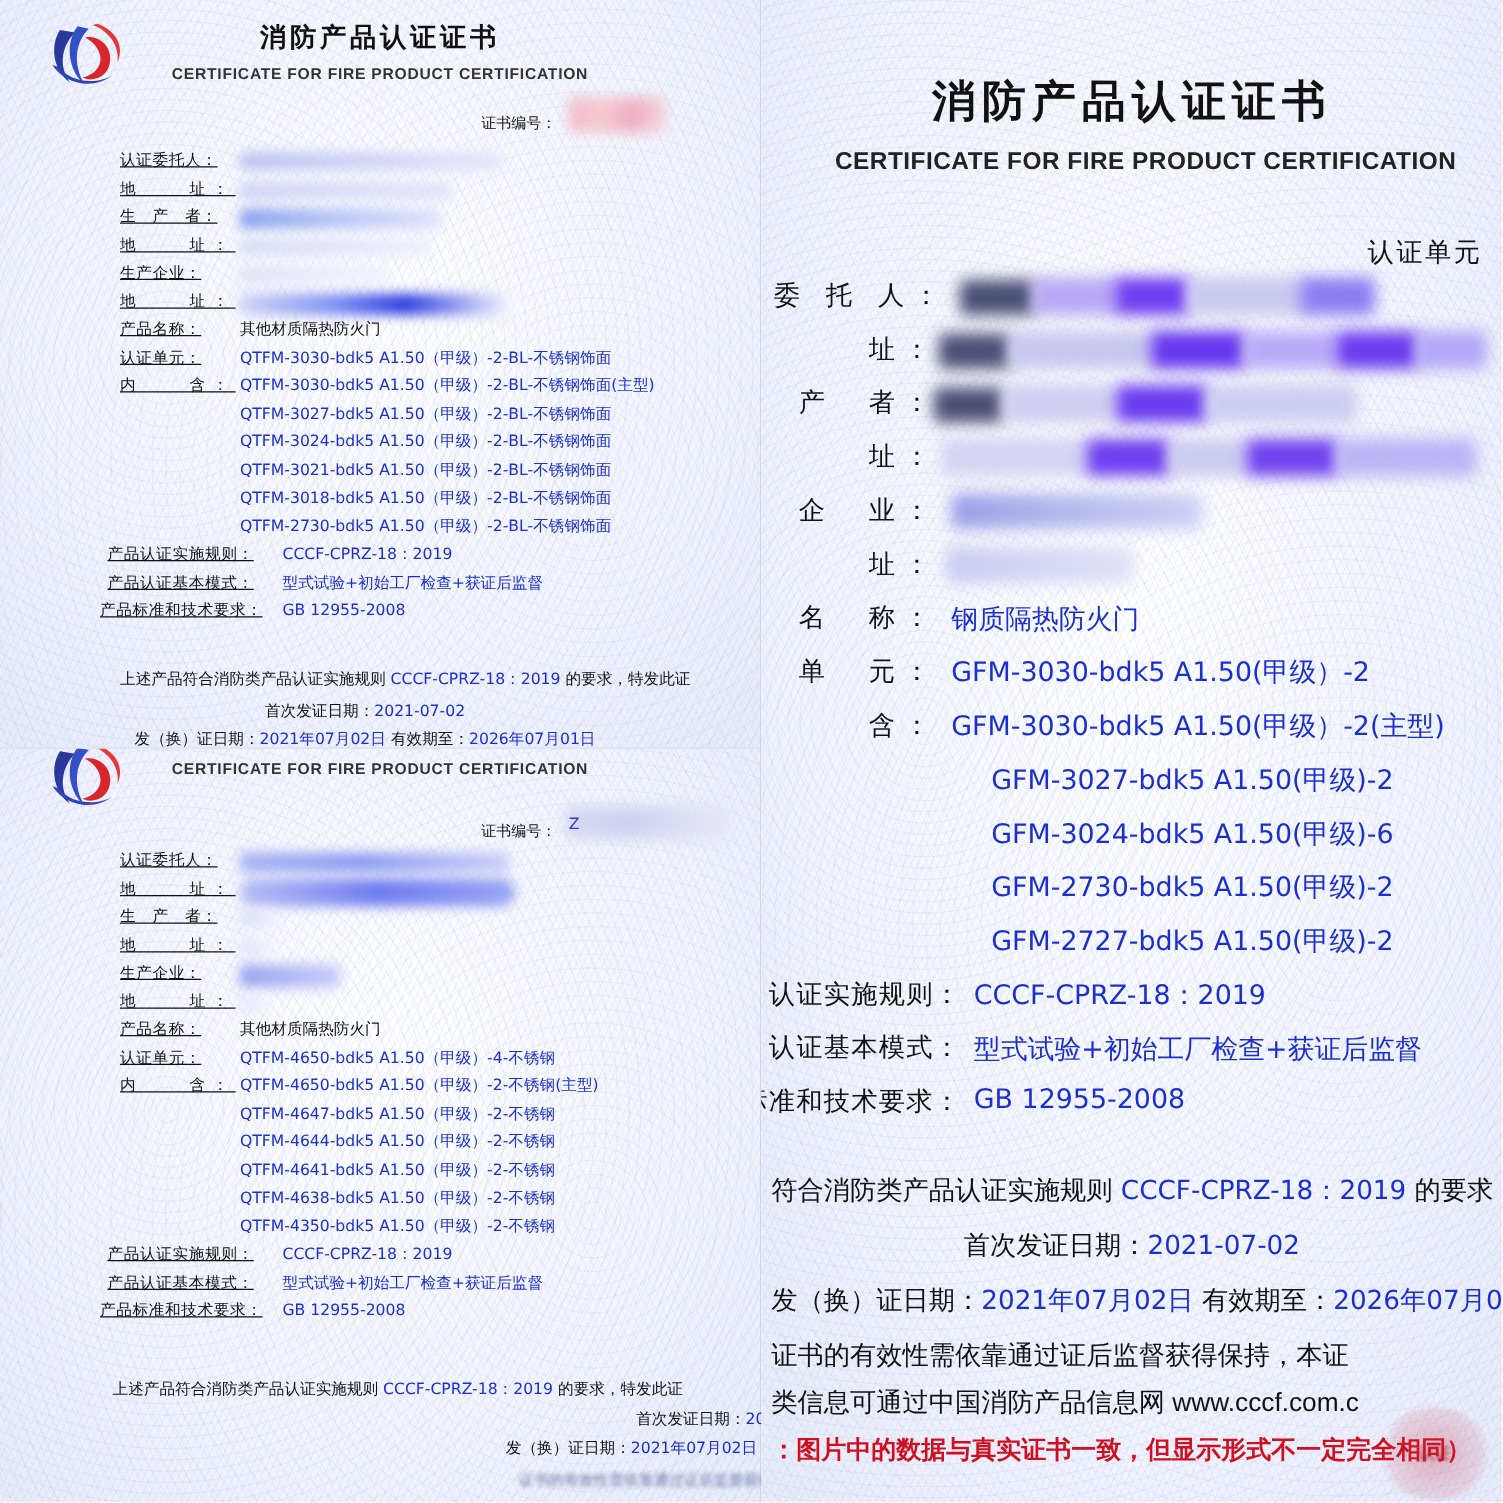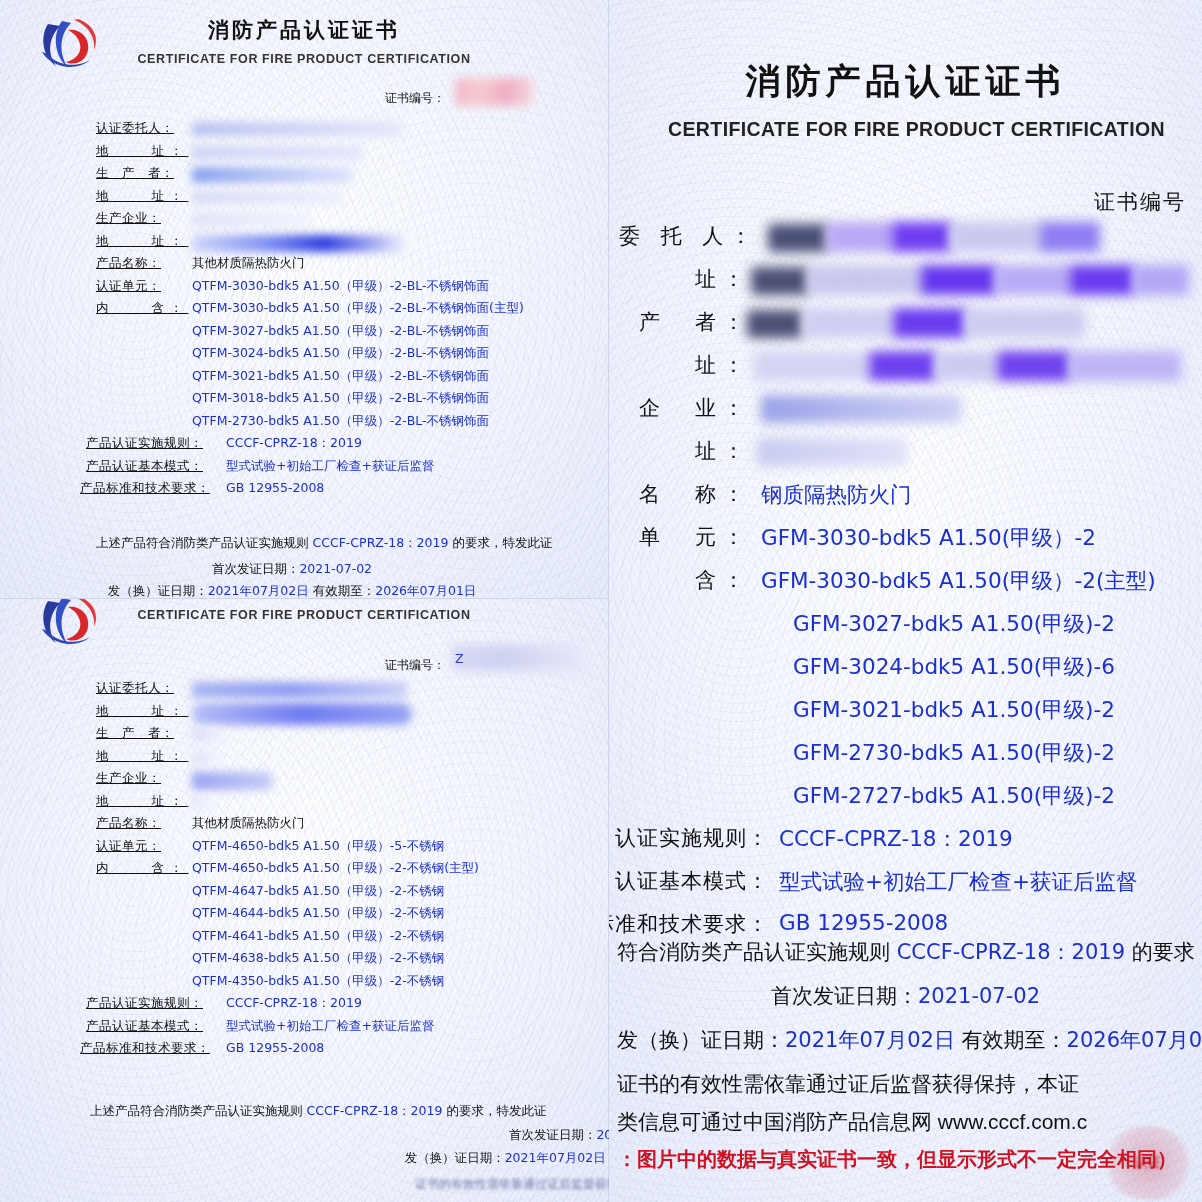--- a/index.html
+++ b/index.html
@@ -269,21 +269,21 @@
         <div class="lblA sp">地　　址：</div>
       <div class="blurbar" style="width:22px;height:13px;margin-top:3px;background:linear-gradient(90deg,#e2e4f9,#f3f4fe);"></div>
       </div>
 
     <div class="rowA">
         <div class="lblA">产品名称：</div>
       <div class="valA blk">其他材质隔热防火门</div>
       </div>
     <div class="rowA">
         <div class="lblA">认证单元：</div>
-      <div class="valA">QTFM-4650-bdk5 A1.50（甲级）-5-不锈钢</div>
+      <div class="valA">QTFM-4650-bdk5 A1.50（甲级）-4-不锈钢</div>
       </div>
     <div class="rowA">
         <div class="lblA sp">内　　含：</div>
       <div class="valA">QTFM-4650-bdk5 A1.50（甲级）-2-不锈钢(主型)</div>
       </div>
     <div class="rowA">
         <div class="lblA"></div>
       <div class="valA">QTFM-4647-bdk5 A1.50（甲级）-2-不锈钢</div>
       </div>
     <div class="rowA">
@@ -327,21 +327,21 @@
     <span>发（换）证日期：</span><span class="b">2021年07月02日</span>
     <span>有效期至：</span><span class="b">2026年07月01日</span>
   </div>
   <div class="tailB">证书的有效性需依靠通过证后监督获得保持，本证书信息可通过中国消</div>
 
   <div class="cert" id="certC">
     <div class="guilloche"></div>
 
     <div class="title-cn">消防产品认证证书</div>
     <div class="title-en">CERTIFICATE FOR FIRE PRODUCT CERTIFICATION</div>
-    <div class="certno-label">证书编号</div>
+    <div class="certno-label">认证单元</div>
 
     <div class="rowsC">
       <div class="rowC">
         <div class="lblC">委 托 人：</div>
         <div style="position:relative;width:400px;height:34px;">
           <div class="rx" style="left:0;top:2px;width:60px;height:28px;background:#4a4f75;"></div>
           <div class="rx" style="left:58px;top:0;width:70px;height:30px;background:#b9a8f5;"></div>
           <div class="rx" style="left:124px;top:0;width:60px;height:30px;background:#6f3df0;"></div>
           <div class="rx" style="left:182px;top:0;width:96px;height:30px;background:#c9c9ef;"></div>
           <div class="rx" style="left:272px;top:0;width:60px;height:30px;background:#8e7cf2;"></div>
@@ -410,24 +410,20 @@
       <div class="rowC">
           <div class="lblC"></div>
         <div class="valC" style="margin-left:32px">GFM-3027-bdk5 A1.50(甲级)-2</div>
         </div>
       <div class="rowC">
           <div class="lblC"></div>
         <div class="valC" style="margin-left:32px">GFM-3024-bdk5 A1.50(甲级)-6</div>
         </div>
       <div class="rowC">
           <div class="lblC"></div>
-        <div class="valC" style="margin-left:32px">GFM-3021-bdk5 A1.50(甲级)-2</div>
-        </div>
-      <div class="rowC">
-          <div class="lblC"></div>
         <div class="valC" style="margin-left:32px">GFM-2730-bdk5 A1.50(甲级)-2</div>
         </div>
       <div class="rowC">
           <div class="lblC"></div>
         <div class="valC" style="margin-left:32px">GFM-2727-bdk5 A1.50(甲级)-2</div>
         </div>
 
       <div class="rowC" style="margin-left:-30px">
         <div class="lblC" style="flex:0 0 180px;letter-spacing:1px;">认证实施规则：</div>
         <div class="valC">CCCF-CPRZ-18：2019</div>

